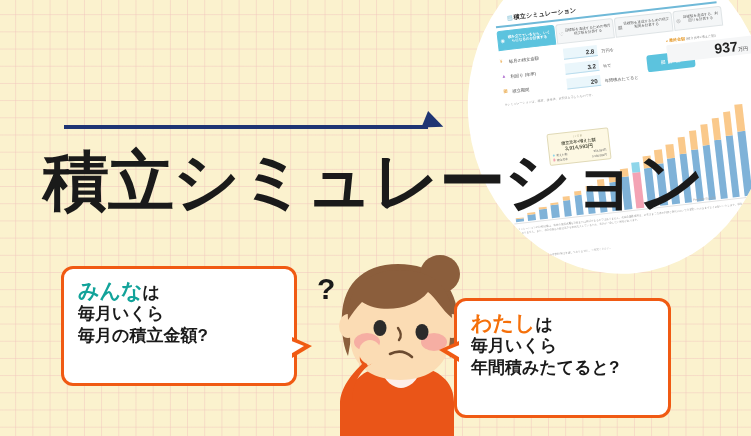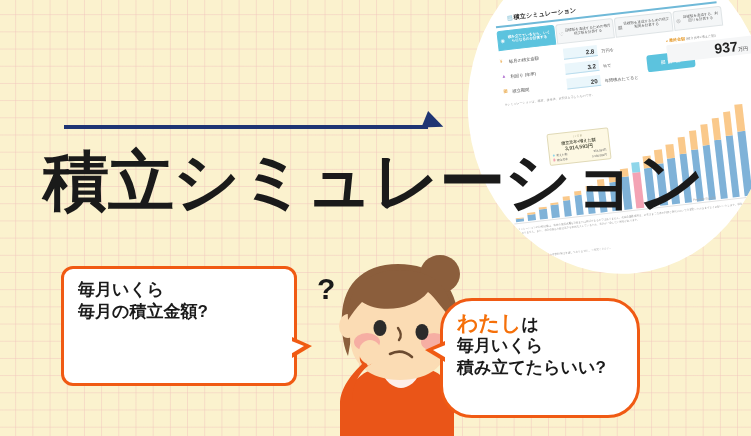--- a/index.html
+++ b/index.html
@@ -133,21 +133,21 @@
   .bub{
     position:absolute;background:#fff;border:3px solid #F05A13;border-radius:12px;
     box-sizing:border-box;padding:10px 12px 8px 14px;
   }
   .bub .l1{font-size:21px;font-weight:bold;line-height:1.15;}
   .bub .l1 .hl-t{color:#12A39A;}
   .bub .l1 .hl-o{color:#F5700A;}
   .bub .l1 .blk{color:#1a1a1a;font-size:17px;}
   .bub .l2,.bub .l3{font-size:17px;color:#1a1a1a;line-height:1.3;font-weight:bold;}
   #bubL{left:61px;top:266px;width:236px;height:120px;}
-  #bubR{left:440px;top:298px;width:200px;height:120px;border-radius:32px;}
+  #bubR{left:454px;top:298px;width:217px;height:120px;}
   .tailL{
     position:absolute;right:-18px;top:68px;width:0;height:0;
     border-top:9px solid transparent;border-bottom:12px solid transparent;
     border-left:20px solid #F05A13;
   }
   .tailL:after{
     content:"";position:absolute;left:-23px;top:-6px;width:0;height:0;
     border-top:6px solid transparent;border-bottom:9px solid transparent;
     border-left:15px solid #fff;
   }
@@ -386,27 +386,30 @@
 
     <path d="M72 102 q12 -6 22 3" stroke="#6B4B30" stroke-width="2.6" fill="none" stroke-linecap="round"></path>
 
     <path d="M34 184 L34 150 C34 132 42 120 50 114 C56 110 62 106 60 98
              C58 92 50 92 46 96 C42 100 40 108 44 112 C34 122 22 136 22 152 L22 184 Z" fill="#EA5518"></path>
     <path d="M60 98 C62 106 56 110 50 114 C46 108 46 100 50 95 C54 90 59 92 60 98 Z" fill="#FBDCB4"></path>
     <ellipse cx="52" cy="100" rx="11" ry="12" fill="#FBDCB4"></ellipse>
   </svg>
 
   <div class="bub" id="bubL">
+    <div class="l1">
+      <span class="hl-t">みんな</span><span class="blk">は</span>
+    </div>
     <div class="l2">毎月いくら</div>
     <div class="l3">毎月の積立金額?</div>
     <div class="tailL"></div>
   </div>
 
   <div class="bub" id="bubR">
     <div class="l1">
       <span class="hl-o">わたし</span><span class="blk">は</span>
     </div>
     <div class="l2">毎月いくら</div>
-    <div class="l3">積み立てたらいい?</div>
+    <div class="l3">年間積みたてると?</div>
     <div class="tailR"></div>
   </div>
 
 </div>
 
 </body></html>

